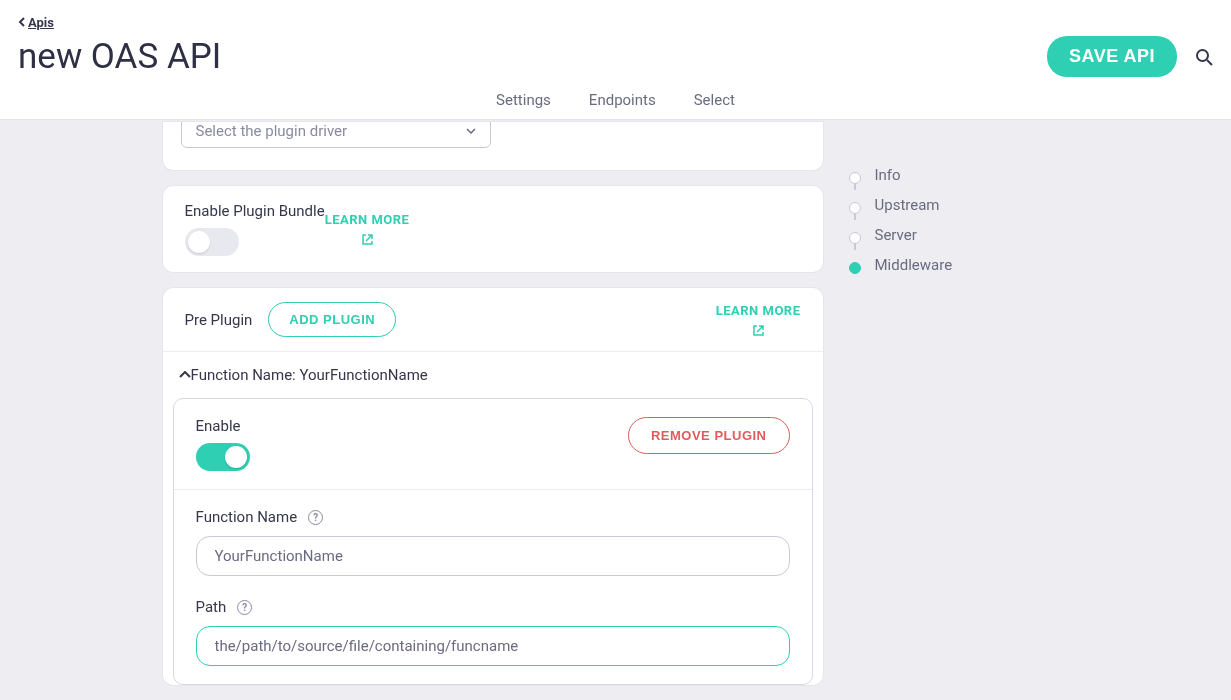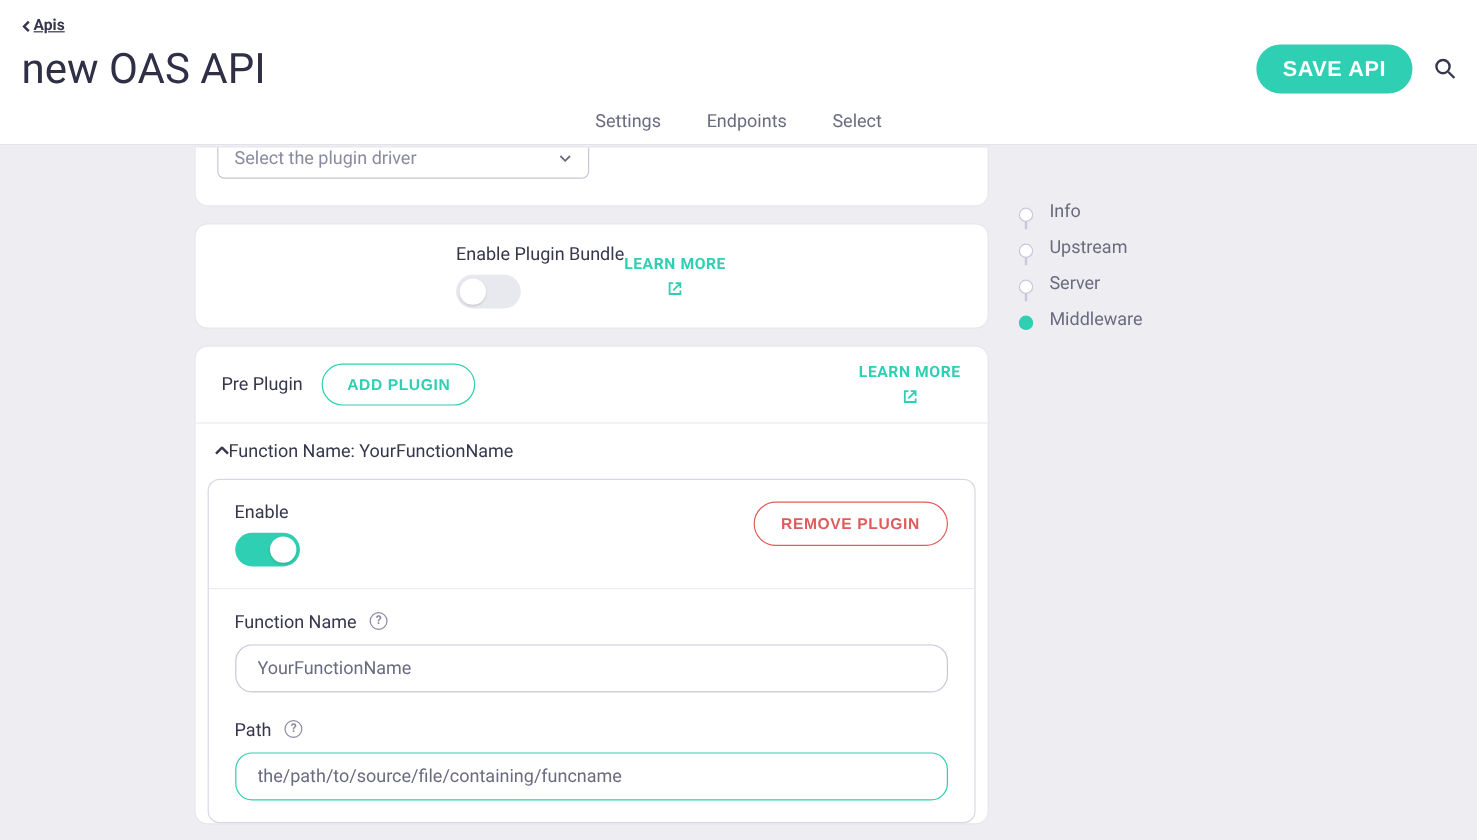--- a/index.html
+++ b/index.html
@@ -120,21 +120,21 @@
     font-size: 15px;
     width: 310px;
     margin: 0 0 14px 18px;
     position: relative;
     top: -8px;
     cursor: pointer;
   }
   .row {
     display: flex;
     align-items: center;
-    justify-content: center;
+    justify-content: flex-start;
   }
   .section-label {
     font-size: 15px;
     color: var(--text-dark);
   }
   .learn-more {
     color: var(--teal);
     font-size: 13px;
     font-weight: 700;
     letter-spacing: .5px;

